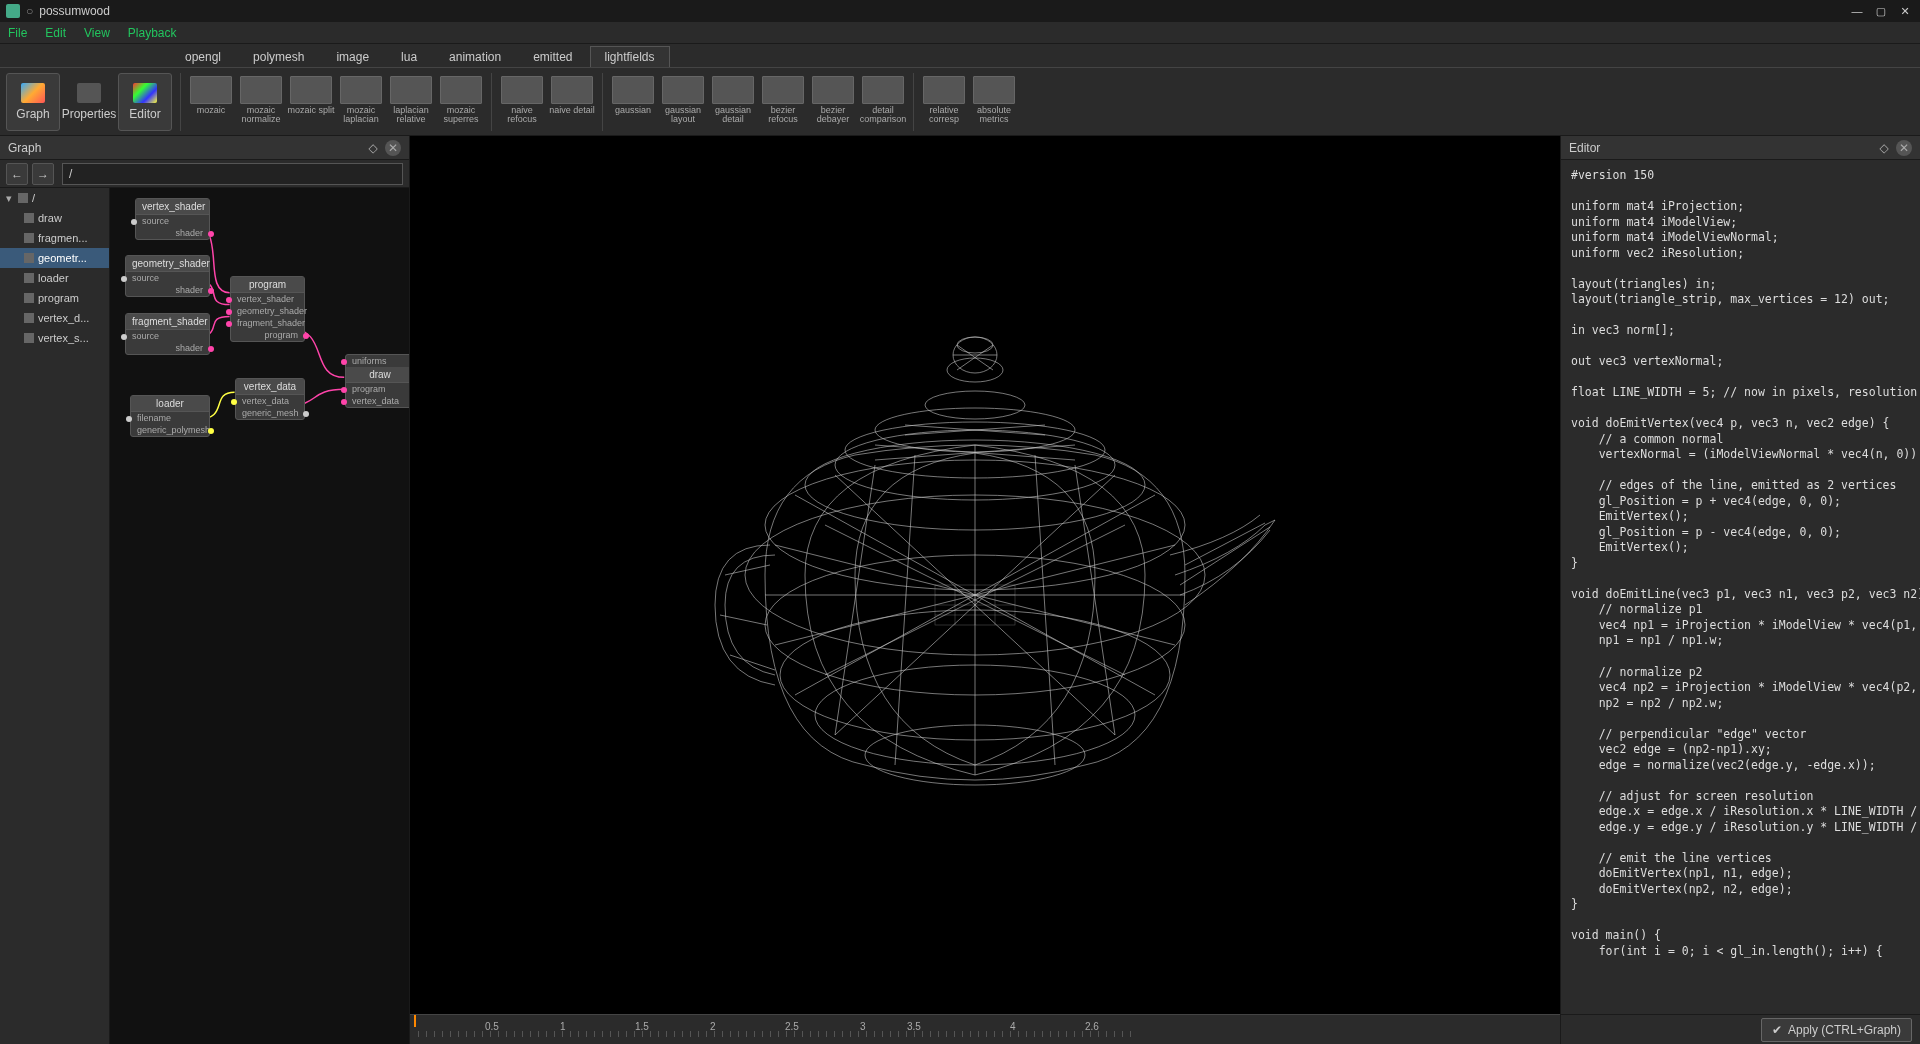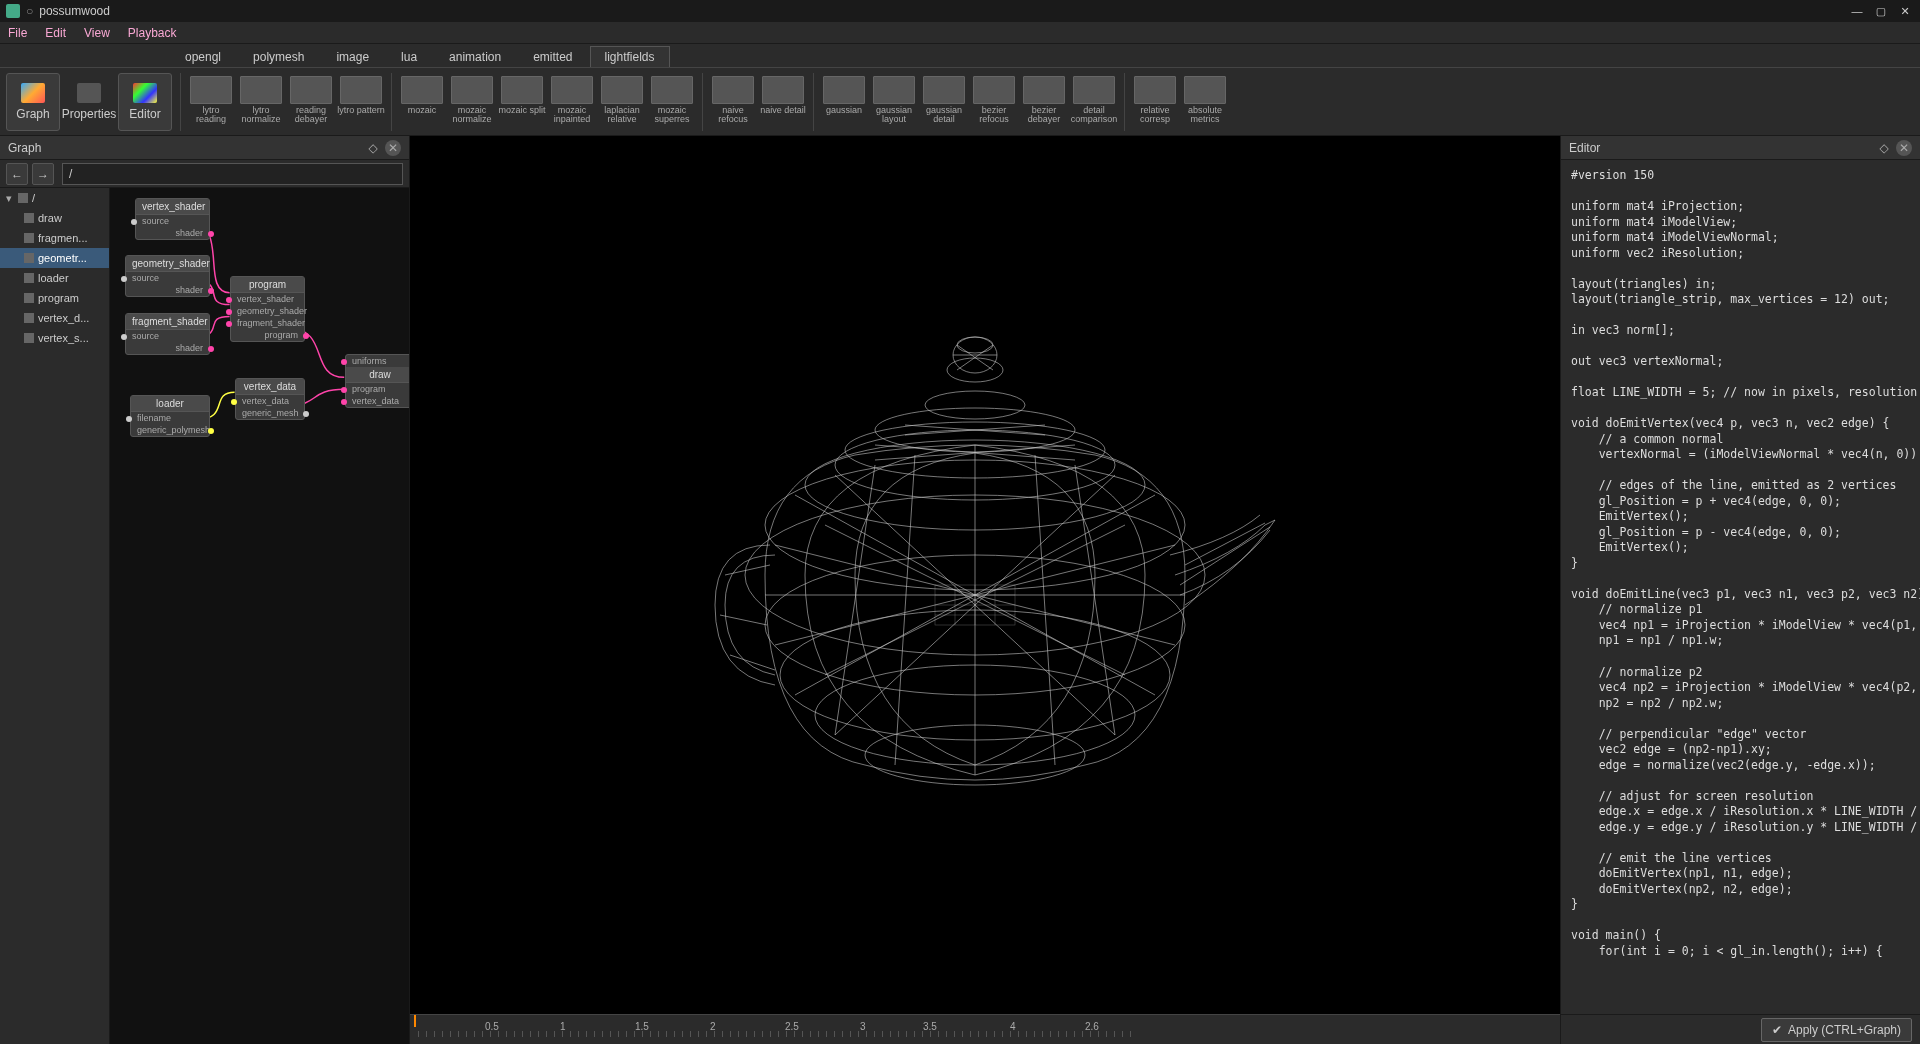--- a/index.html
+++ b/index.html
@@ -3,21 +3,21 @@
 <meta charset="utf-8">
 <style>
 * { margin:0; padding:0; box-sizing:border-box; font-family:"Segoe UI",Arial,sans-serif; }
 body { background:#2b2b2b; color:#ccc; width:1920px; height:1044px; overflow:hidden; font-size:12px; }
 .titlebar { height:22px; background:#1a1a1a; display:flex; align-items:center; padding:0 6px; gap:6px; }
 .titlebar .logo { width:14px; height:14px; background:#4a8; border-radius:2px; }
 .titlebar .dot { color:#888; }
 .titlebar .spacer { flex:1; }
 .titlebar .winbtn { width:18px; height:14px; display:flex; align-items:center; justify-content:center; color:#ccc; cursor:pointer; font-size:11px; }
 .menubar { height:22px; background:#2b2b2b; display:flex; align-items:center; padding:0 8px; gap:18px; border-bottom:1px solid #1a1a1a; }
-.menubar span { cursor:pointer; color:#f9a8d4; }
+.menubar span { cursor:pointer; color:#22c55e; }
 .tabbar { height:24px; background:#2b2b2b; display:flex; align-items:flex-end; padding-left:170px; gap:2px; border-bottom:1px solid #444; }
 .tabbar .tab { padding:3px 14px; color:#ccc; cursor:pointer; border:1px solid transparent; border-bottom:none; }
 .tabbar .tab.active { background:#333; border-color:#555; }
 .ribbon { height:68px; background:#2b2b2b; display:flex; align-items:center; padding:0 6px; gap:0; border-bottom:1px solid #1a1a1a; }
 .viewbtns { display:flex; gap:2px; margin-right:8px; }
 .viewbtn { width:54px; height:58px; display:flex; flex-direction:column; align-items:center; justify-content:center; gap:4px; cursor:pointer; border:1px solid transparent; border-radius:3px; }
 .viewbtn.active { background:#3a3a3a; border-color:#555; }
 .viewbtn .vico { width:24px; height:20px; background:#555; border-radius:2px; }
 .viewbtn:nth-child(1) .vico { background:linear-gradient(135deg,#3af 0%,#fa3 50%,#f55 100%); }
 .viewbtn:nth-child(3) .vico { background:linear-gradient(135deg,#f33,#3f3,#33f,#ff3); }
@@ -106,54 +106,36 @@
       </div>
     <div class="viewbtn">
         <div class="vico"></div>
         <span>Properties</span>
       </div>
     <div class="viewbtn active">
         <div class="vico"></div>
         <span>Editor</span>
       </div>
   </div>
-  <div class="ribgroup" id="rg0">
-      <div class="ribitem">
-        <div class="thumb"></div>
-        <div class="rlabel">lytro reading</div>
-      </div>
-      <div class="ribitem">
-        <div class="thumb"></div>
-        <div class="rlabel">lytro normalize</div>
-      </div>
-      <div class="ribitem">
-        <div class="thumb"></div>
-        <div class="rlabel">reading debayer</div>
-      </div>
-      <div class="ribitem">
-        <div class="thumb"></div>
-        <div class="rlabel">lytro pattern</div>
-      </div>
-    </div>
   <div class="ribgroup" id="rg1">
       <div class="ribitem">
         <div class="thumb"></div>
         <div class="rlabel">mozaic</div>
       </div>
       <div class="ribitem">
         <div class="thumb"></div>
         <div class="rlabel">mozaic normalize</div>
       </div>
       <div class="ribitem">
         <div class="thumb"></div>
         <div class="rlabel">mozaic split</div>
       </div>
       <div class="ribitem">
         <div class="thumb"></div>
-        <div class="rlabel">mozaic inpainted</div>
+        <div class="rlabel">mozaic laplacian</div>
       </div>
       <div class="ribitem">
         <div class="thumb"></div>
         <div class="rlabel">laplacian relative</div>
       </div>
       <div class="ribitem">
         <div class="thumb"></div>
         <div class="rlabel">mozaic superres</div>
       </div>
     </div>
@@ -471,21 +453,21 @@
           <div class="st" style="left: 712px;"></div>
           <div class="st" style="left: 720px;"></div>
         </div>
       <div id="tlticks">
           <div class="tick" style="left: 75px;">0.5</div>
           <div class="tick" style="left: 150px;">1</div>
           <div class="tick" style="left: 225px;">1.5</div>
           <div class="tick" style="left: 300px;">2</div>
           <div class="tick" style="left: 375px;">2.5</div>
           <div class="tick" style="left: 450px;">3</div>
-          <div class="tick" style="left: 513px;">3.5</div>
+          <div class="tick" style="left: 497px;">3.5</div>
           <div class="tick" style="left: 600px;">4</div>
           <div class="tick" style="left: 675px;">2.6</div>
         </div>
     </div>
   </div>
 
   <div class="panel editor-panel">
     <div class="panel-hdr">
       <span class="ptitle">Editor</span>
       <span class="pbtn">◇</span>

